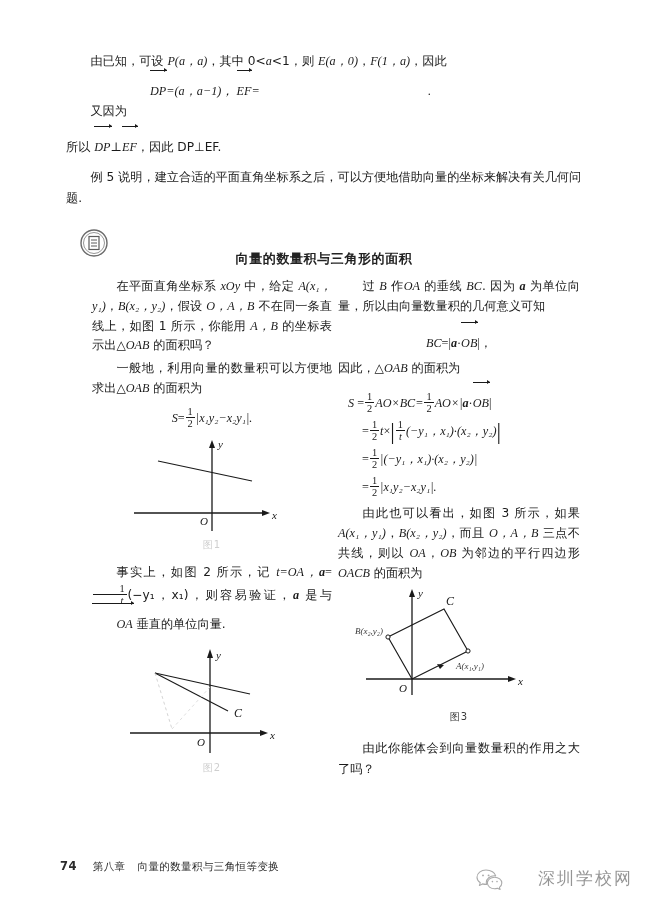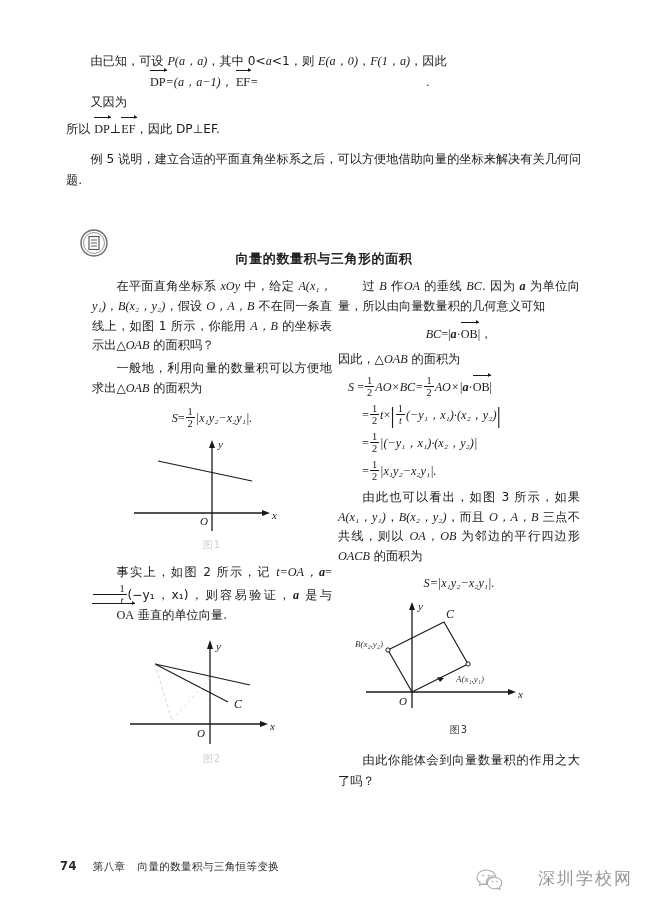--- a/index.html
+++ b/index.html
@@ -23,21 +23,22 @@
   
   .txt { font-size: 12.2px; line-height: 1.62; }
   .cn  { font-family: "DejaVu Sans", "Liberation Sans", sans-serif; }
   .mi  { font-style: italic; font-family: "Liberation Serif", serif; }
   .ind { text-indent: 2em; }
 
   
   .vec {
     position: relative;
     display: inline-block;
-    padding-top: 1px;
+    font-style: italic;
+    padding-top: 10px;
   }
   .vec::after {
     content: "";
     position: absolute;
     left: 0; right: -1px; top: -2px;
     height: 4px;
     border-top: 1px solid #1a1a1a;
   }
   .vec::before {
     content: "";
@@ -264,23 +265,20 @@
     </p>
 
     <p class="disp-l" style="margin-left:24px">
       <span>=</span><span class="frac"><span class="num">1</span><span class="den">2</span></span><span class="mi">|x₁y₂−x₂y₁|.</span>
     </p>
 
     <p class="para first" style="margin-top:6px">
       <span class="cn">由此也可以看出，如图 3 所示，如果 </span><span class="mi">A(x₁，y₁)</span><span class="cn">，</span><span class="mi">B(x₂，y₂)</span><span class="cn">，而且 </span><span class="mi">O，A，B</span><span class="cn"> 三点不共线，则以 </span><span class="mi">OA</span><span class="cn">，</span><span class="mi">OB</span><span class="cn"> 为邻边的平行四边形</span><span class="mi">OACB</span><span class="cn"> 的面积为</span>
     </p>
 
-    <p class="disp">
-      <span class="mi">S</span><span class="mi">=|x₁y₂−x₂y₁|.</span>
-    </p>
 
     <div class="fig" style="width:215px;height:118px;margin-top:4px">
       <svg viewBox="0 0 215 118" width="215" height="118" aria-hidden="true">
 
         <line x1="60" y1="108" x2="60" y2="6" stroke="#1a1a1a" stroke-width="1.3"></line>
         <polygon points="60,2 57,10 63,10" fill="#1a1a1a"></polygon>
         <text x="66" y="10" font-family="Liberation Serif, serif" font-style="italic" font-size="11" fill="#1a1a1a">y</text>
         <line x1="14" y1="92" x2="158" y2="92" stroke="#1a1a1a" stroke-width="1.3"></line>
         <polygon points="164,92 156,89 156,95" fill="#1a1a1a"></polygon>
         <text x="166" y="98" font-family="Liberation Serif, serif" font-style="italic" font-size="11" fill="#1a1a1a">x</text>

